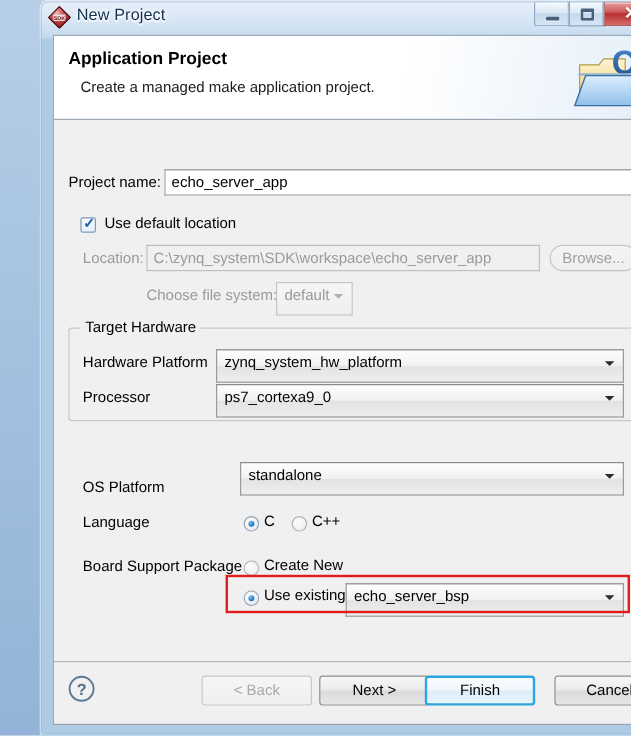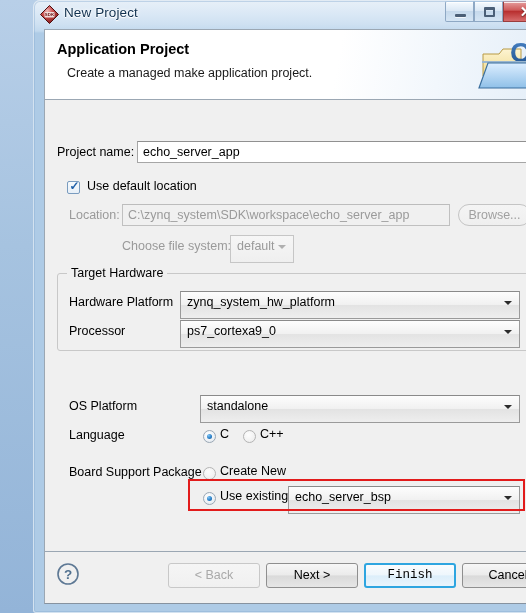--- a/index.html
+++ b/index.html
@@ -354,21 +354,21 @@
         <span class="arrow"></span>
       </div>
       <div class="lbl" style="left:24px; top:223px;">Processor</div>
       <div class="combo" style="left:135px; top:219px; width:340px;">
         <span>ps7_cortexa9_0</span>
         <span class="arrow"></span>
       </div>
 
 
       <div class="lbl" style="left:24px; top:298px;">OS Platform</div>
-      <div class="combo" style="left:155px; top:294px; width:320px;">
+      <div class="combo" style="left:155px; top:284px; width:320px;">
         <span>standalone</span>
         <span class="arrow"></span>
       </div>
 
       <div class="lbl" style="left:24px; top:327px;">Language</div>
       <div class="radio sel" style="left:158px; top:329px;"></div>
       <div class="lbl" style="left:175px; top:326px;">C</div>
       <div class="radio off" style="left:198px; top:329px;"></div>
       <div class="lbl" style="left:215px; top:326px;">C++</div>
 
@@ -392,20 +392,20 @@
 
       <div id="help-icon">
         <svg width="24" height="24" viewBox="0 0 24 24">
           <circle cx="12" cy="12" r="10" fill="none" stroke="#5d7894" stroke-width="1.6"></circle>
           <text x="12" y="17" font-size="13.5" font-weight="bold" font-family="Liberation Sans, sans-serif" fill="#4b6party" text-anchor="middle" style="fill:#50708f">?</text>
         </svg>
       </div>
 
       <div class="fbtn disabled" style="left:123px;">&lt; Back</div>
       <div class="fbtn" style="left:221px;">Next &gt;</div>
-      <div class="fbtn default" style="left:319px;font-family:Liberation Mono, monospace;">Finish</div>
+      <div class="fbtn default" style="left:309px;">Finish</div>
       <div class="fbtn" style="left:417px;">Cancel</div>
     </div>
 
   </div>
 
   <div id="frame-edge"></div>
 </div>
 
 </body></html>

